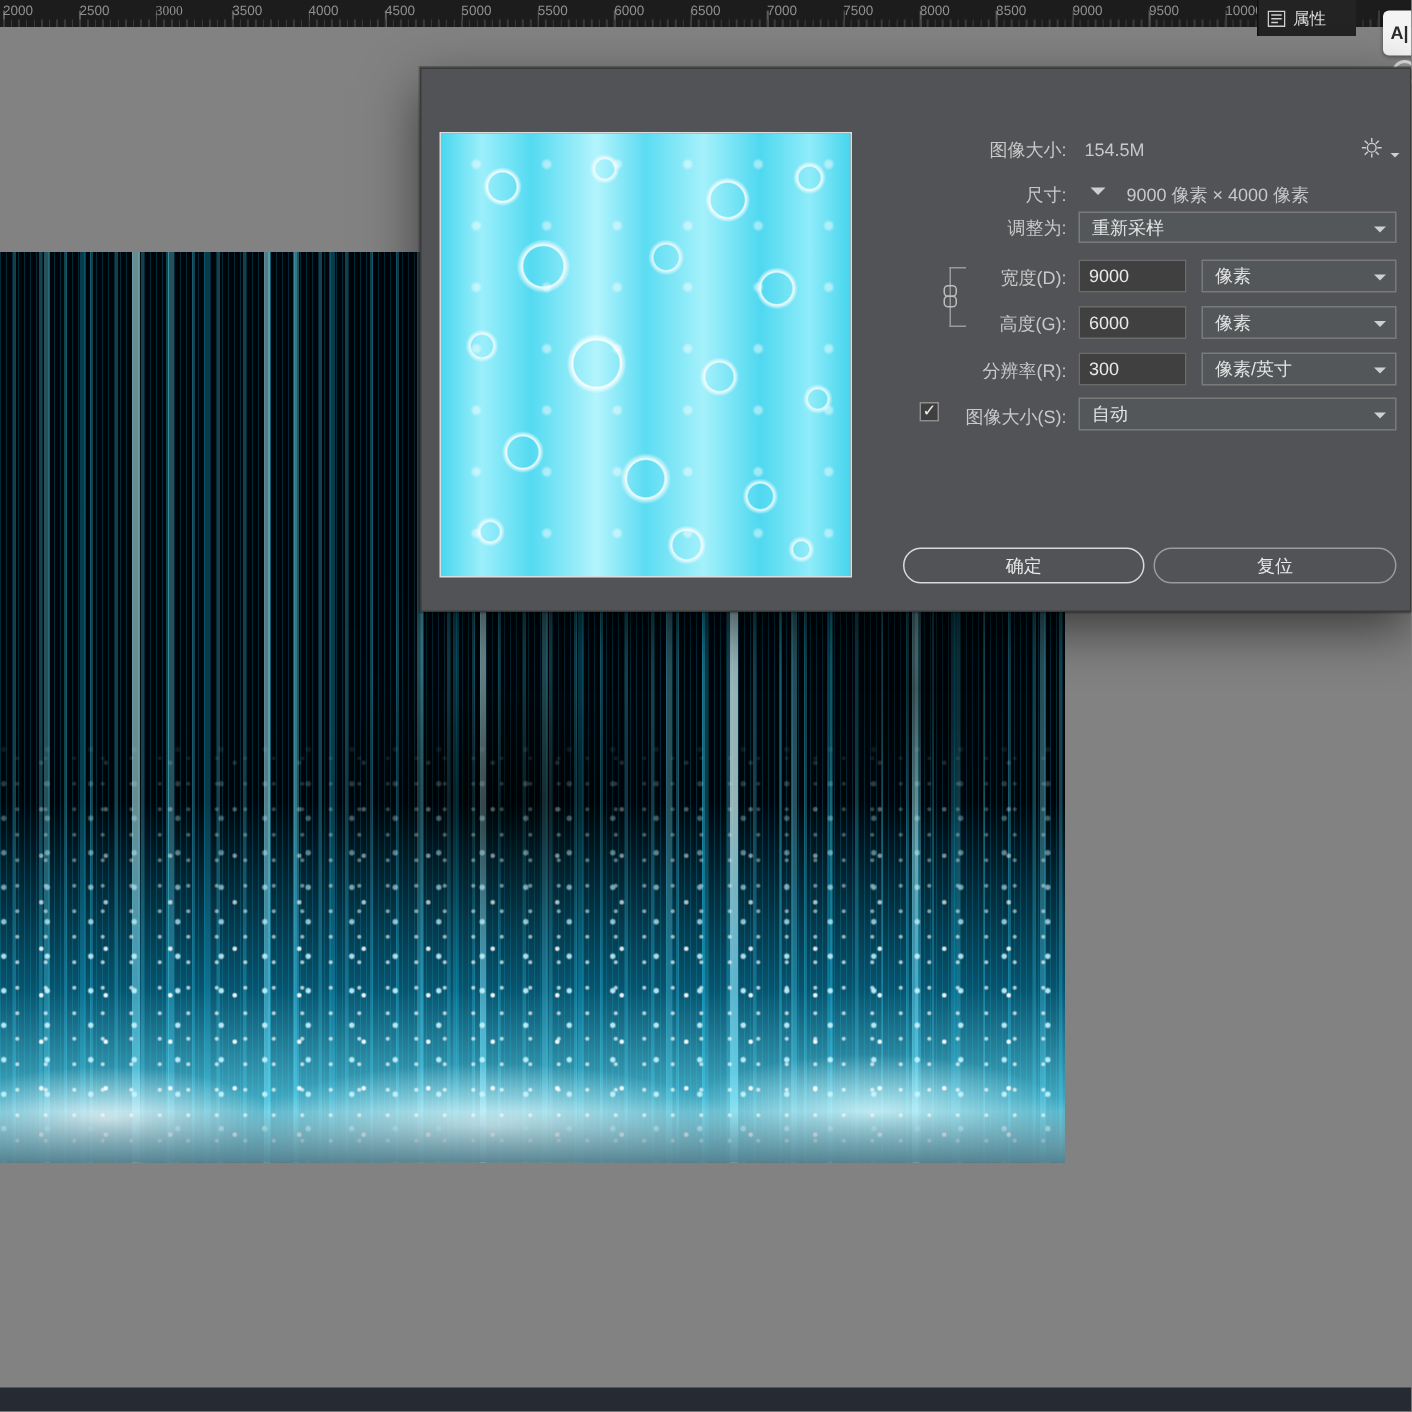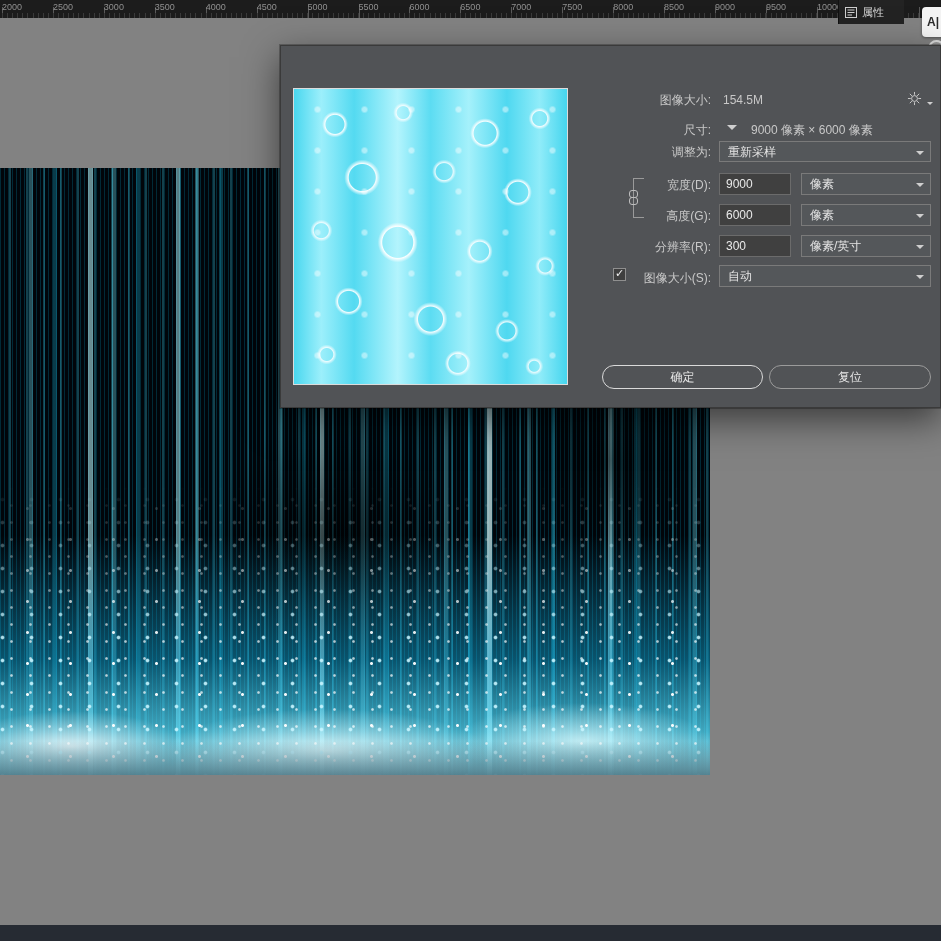--- a/index.html
+++ b/index.html
@@ -140,21 +140,21 @@
   .dim-chevron { position:absolute; left:446px; top:79px; border:5px solid transparent; border-top-color:#cfcfcf; }
 </style>
 </head>
 <body>
 
 <div class="app">
 
   <div class="ruler">
       <span class="tick-num" style="left: 2px;">2000</span>
       <span class="tick-num" style="left: 52.93px;">2500</span>
-      <span class="tick-num" style="left: 103.86px;">3000</span>
+      <span class="tick-num" style="left: 103.86px; font-family: Liberation Serif, serif;">3000</span>
       <span class="tick-num" style="left: 154.79px;">3500</span>
       <span class="tick-num" style="left: 205.72px;">4000</span>
       <span class="tick-num" style="left: 256.65px;">4500</span>
       <span class="tick-num" style="left: 307.58px;">5000</span>
       <span class="tick-num" style="left: 358.51px;">5500</span>
       <span class="tick-num" style="left: 409.44px;">6000</span>
       <span class="tick-num" style="left: 460.37px;">6500</span>
       <span class="tick-num" style="left: 511.3px;">7000</span>
       <span class="tick-num" style="left: 562.23px;">7500</span>
       <span class="tick-num" style="left: 613.16px;">8000</span>
@@ -201,21 +201,21 @@
           <g stroke="#cfcfcf" fill="none">
             <circle cx="8" cy="8" r="3.1"></circle>
             <path d="M8 1v3M8 12v3M1 8h3M12 8h3M3 3l2.2 2.2M10.8 10.8L13 13M13 3l-2.2 2.2M5.2 10.8L3 13"></path>
           </g>
         </svg>
       <span class="gear-caret"></span>
     </span>
 
     <span class="lbl" style="top:76px;">尺寸:</span>
     <span class="dim-chevron"></span>
-    <span class="val" style="left:470px; top:76px;">9000 像素 × 6000 像素</span>
+    <span class="val" style="left:470px; top:76px;">9000 像素 × 4000 像素</span>
 
     <span class="lbl" style="top:98px;">调整为:</span>
     <div class="sel" style="left:438px; top:95px; width:212px; height:21px;">
       <span>重新采样</span>
     </div>
 
     <div class="bracket">
       <span class="chain-ring r1"></span>
       <span class="chain-ring r2"></span>
     </div>

